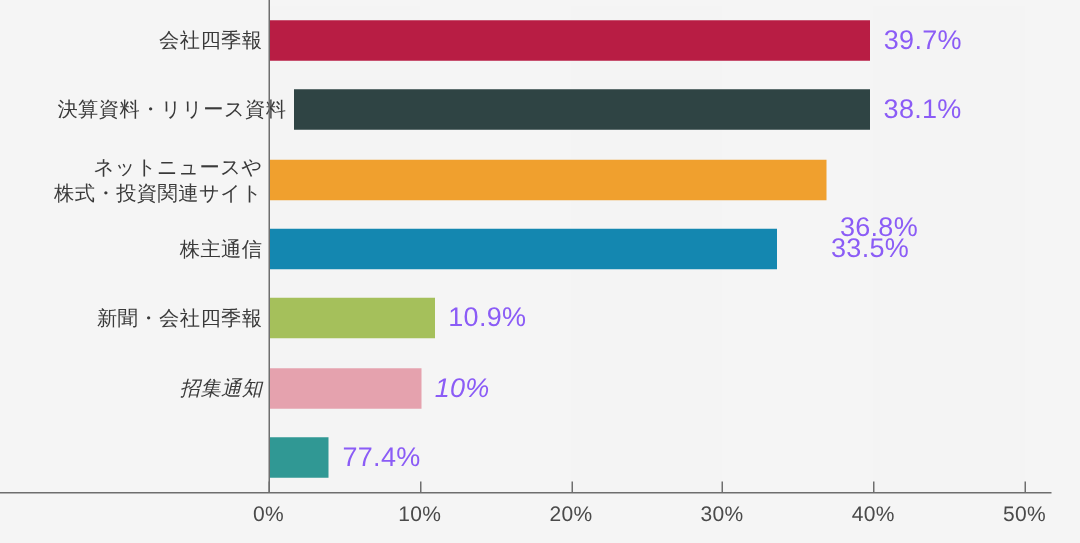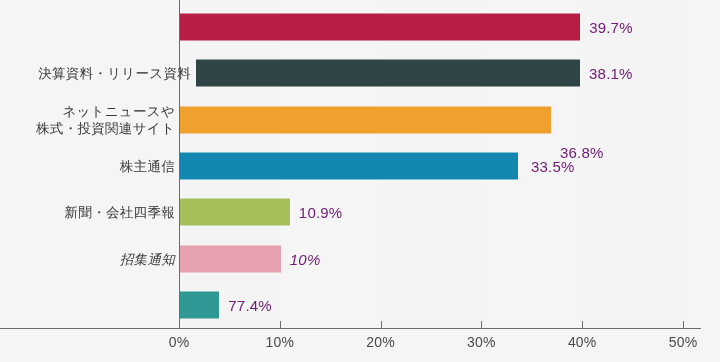--- a/index.html
+++ b/index.html
@@ -97,57 +97,58 @@
     position: absolute;
     left: 180px;
     top: 50%;
     transform: translateY(-50%);
     height: 27px;
   }
   .bar-value {
     position: absolute;
     top: 50%;
     transform: translateY(-50%);
-    font-size: 15px;
-    color: #701a75;
+    font-size: 18px;
+    color: #8b5cf6;
     white-space: nowrap;
     letter-spacing: 0.2px;
   }
 </style>
 </head>
 <body>
 
 <div id="chart-root">
 
   <div class="plot-area">
     <div class="band b0"></div>
     <div class="band b2"></div>
     <div class="band b4"></div>
   </div>
 
   <div id="rows">
       <div class="row" style="top: 4px; height: 46.2857px;">
+        <div class="cat-label">会社四季報</div>
         <div class="bar" style="width: 400.176px; background: rgb(184, 29, 68);"></div>
         <div class="bar-value" style="left: 589.176px;">39.7%</div>
       </div>
       <div class="row" style="top: 50.2857px; height: 46.2857px; margin-left: 16px;">
         <div class="cat-label">決算資料・リリース資料</div>
         <div class="bar" style="width: 384.048px; background: rgb(47, 68, 68);"></div>
         <div class="bar-value" style="left: 573.048px;">38.1%</div>
       </div>
       <div class="row" style="top: 96.5714px; height: 46.2857px;">
         <div class="cat-label">ネットニュースや
 株式・投資関連サイト</div>
         <div class="bar" style="width: 370.944px; background: rgb(240, 160, 46);"></div>
         <div class="bar-value" style="left: 559.944px; margin-top: 32px;">36.8%</div>
       </div>
       <div class="row" style="top: 142.857px; height: 46.2857px;">
         <div class="cat-label">株主通信</div>
         <div class="bar" style="width: 337.68px; background: rgb(20, 135, 176);"></div>
-        <div class="bar-value" style="left: 531px;">33.5%</div>
+        <div class="bar-value" style="left: 554px;">33.5%</div>
       </div>
       <div class="row" style="top: 189.143px; height: 46.2857px;">
         <div class="cat-label">新聞・会社四季報</div>
         <div class="bar" style="width: 109.872px; background: rgb(165, 192, 91);"></div>
         <div class="bar-value" style="left: 298.872px;">10.9%</div>
       </div>
       <div class="row" style="top: 235.429px; height: 46.2857px; font-style: italic;">
         <div class="cat-label">招集通知</div>
         <div class="bar" style="width: 100.8px; background: rgb(229, 162, 174);"></div>
         <div class="bar-value" style="left: 289.8px;">10%</div>

